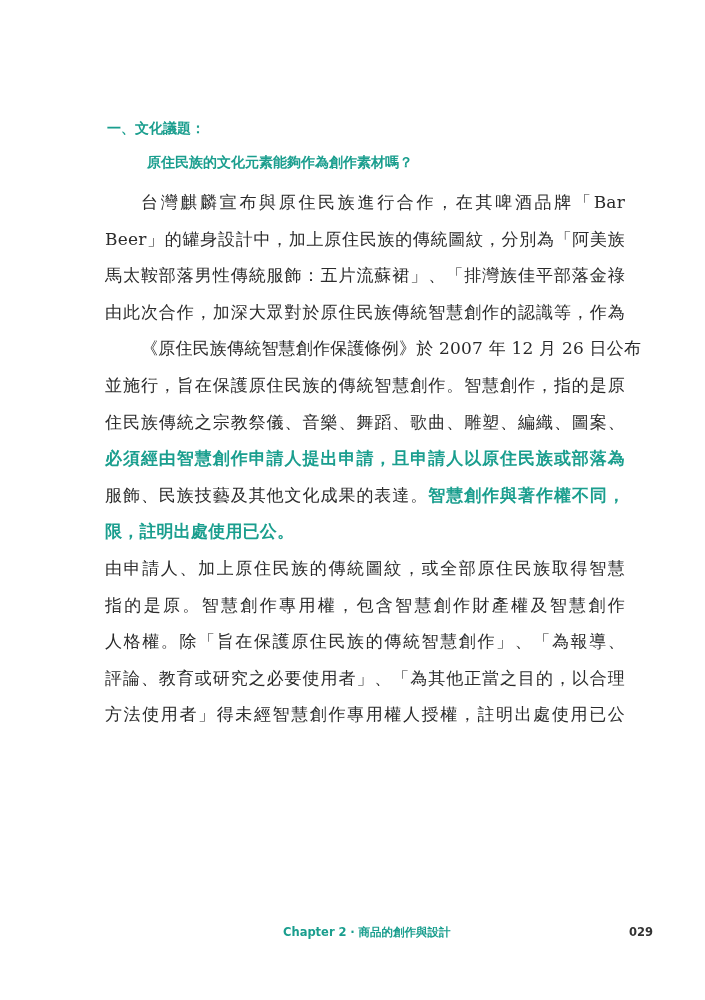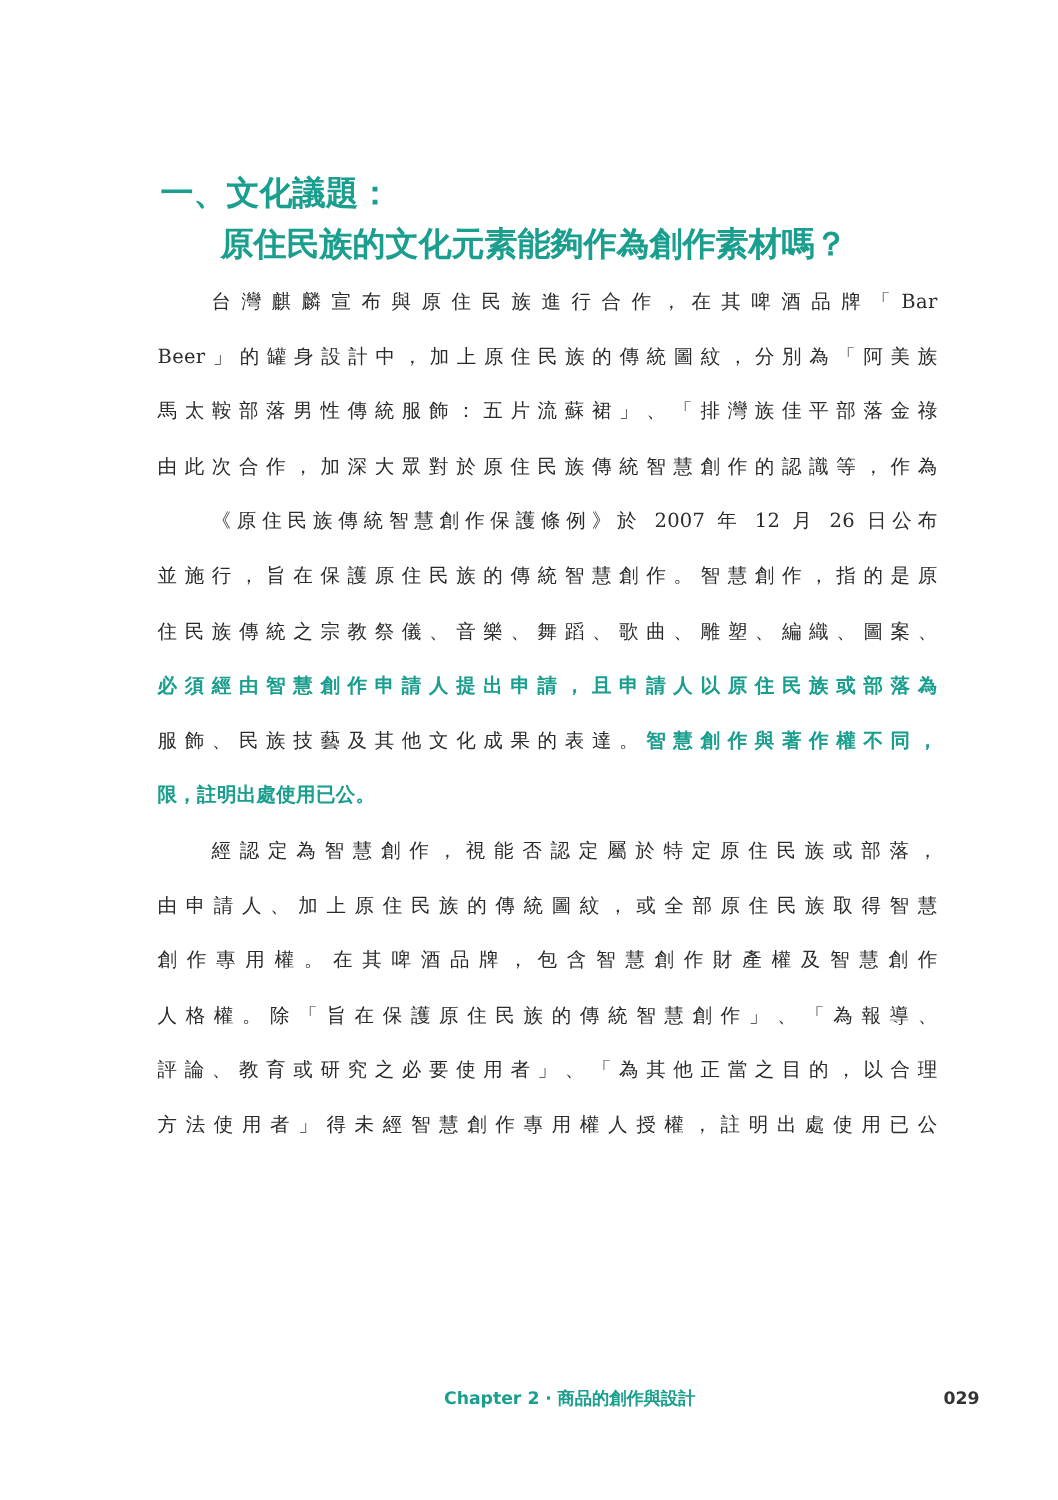--- a/index.html
+++ b/index.html
@@ -2,41 +2,41 @@
 <html><head>
   <meta charset="utf-8">
   <style>
     html, body { margin: 0; padding: 0; }
     body {
       width: 705px; height: 1000px; background: #ffffff; position: relative; overflow: hidden;
       font-family: "DejaVu Serif", "Liberation Serif", serif; color: #2b2b2b;
     }
     .heading {
       position: absolute; left: 107px; top: 112px;
-      font-family: Liberation Sans, sans-serif;
-      font-weight: bold; color: #1a9e8e; font-size: 22px; line-height: 34px;
+      font-family: Liberation Mono, monospace;
+      font-weight: bold; color: #1a9e8e; font-size: 14px; line-height: 34px;
     }
     .heading .l2 { padding-left: 40px; display: block; }
     .heading .l1 { display: block; }
     .body-text {
       position: absolute; left: 105px; top: 184px; width: 520px;
     }
     .line {
-      height: 36.6px; line-height: 36.6px; font-size: 13px;
+      height: 36.6px; line-height: 36.6px; font-size: 17px;
       white-space: nowrap; overflow: visible; text-align: justify; text-align-last: justify;
       letter-spacing: 0.2px;
     }
     .line.indent { padding-left: 36px; }
     .line.last { text-align-last: left; }
     .hl { color: #1a9e8e; font-weight: bold; }
     .footer {
       position: absolute; top: 925px; left: 283px; right: 52px; height: 20px;
       font-family: "DejaVu Sans", "Liberation Sans", sans-serif; font-size: 11.5px; font-weight: bold;
     }
-    .footer .chapter { position: absolute; left: 13px; top: 0; color: #1a9e8e; }
+    .footer .chapter { position: absolute; left: 0; top: 0; color: #1a9e8e; }
     .footer .page { position: absolute; right: 0; top: 0; color: #333; }
   </style>
 </head>
 <body>
 
 <div class="heading">
   <span class="l1">一、文化議題：</span>
   <span class="l2">原住民族的文化元素能夠作為創作素材嗎？</span>
 </div>
 
@@ -49,23 +49,22 @@
 
   <div class="line indent">《原住民族傳統智慧創作保護條例》於 2007 年 12 月 26 日公布</div>
   <div class="line">並施行，旨在保護原住民族的傳統智慧創作。智慧創作，指的是原</div>
   <div class="line">住民族傳統之宗教祭儀、音樂、舞蹈、歌曲、雕塑、編織、圖案、</div>
   <div class="line hl">必須經由智慧創作申請人提出申請，且申請人以原住民族或部落為</div>
   <div class="line">
     <span>服飾、民族技藝及其他文化成果的表達。</span><span class="hl">智慧創作與著作權不同，</span>
   </div>
   <div class="line hl last">限，註明出處使用已公。</div>
 
-  <div class="line indent">經認定為智慧創作，視能否認定屬於特定原住民族或部落，</div>
   <div class="line">由申請人、加上原住民族的傳統圖紋，或全部原住民族取得智慧</div>
-  <div class="line">創作專用權。在其啤酒品牌，包含智慧創作財產權及智慧創作</div>
+  <div class="line">指的是原。智慧創作專用權，包含智慧創作財產權及智慧創作</div>
   <div class="line">人格權。除「旨在保護原住民族的傳統智慧創作」、「為報導、</div>
   <div class="line">評論、教育或研究之必要使用者」、「為其他正當之目的，以合理</div>
   <div class="line">方法使用者」得未經智慧創作專用權人授權，註明出處使用已公</div>
 </div>
 
 <div class="footer">
   <span class="chapter">Chapter 2 ‧ 商品的創作與設計</span>
   <span class="page">029</span>
 </div>
 

